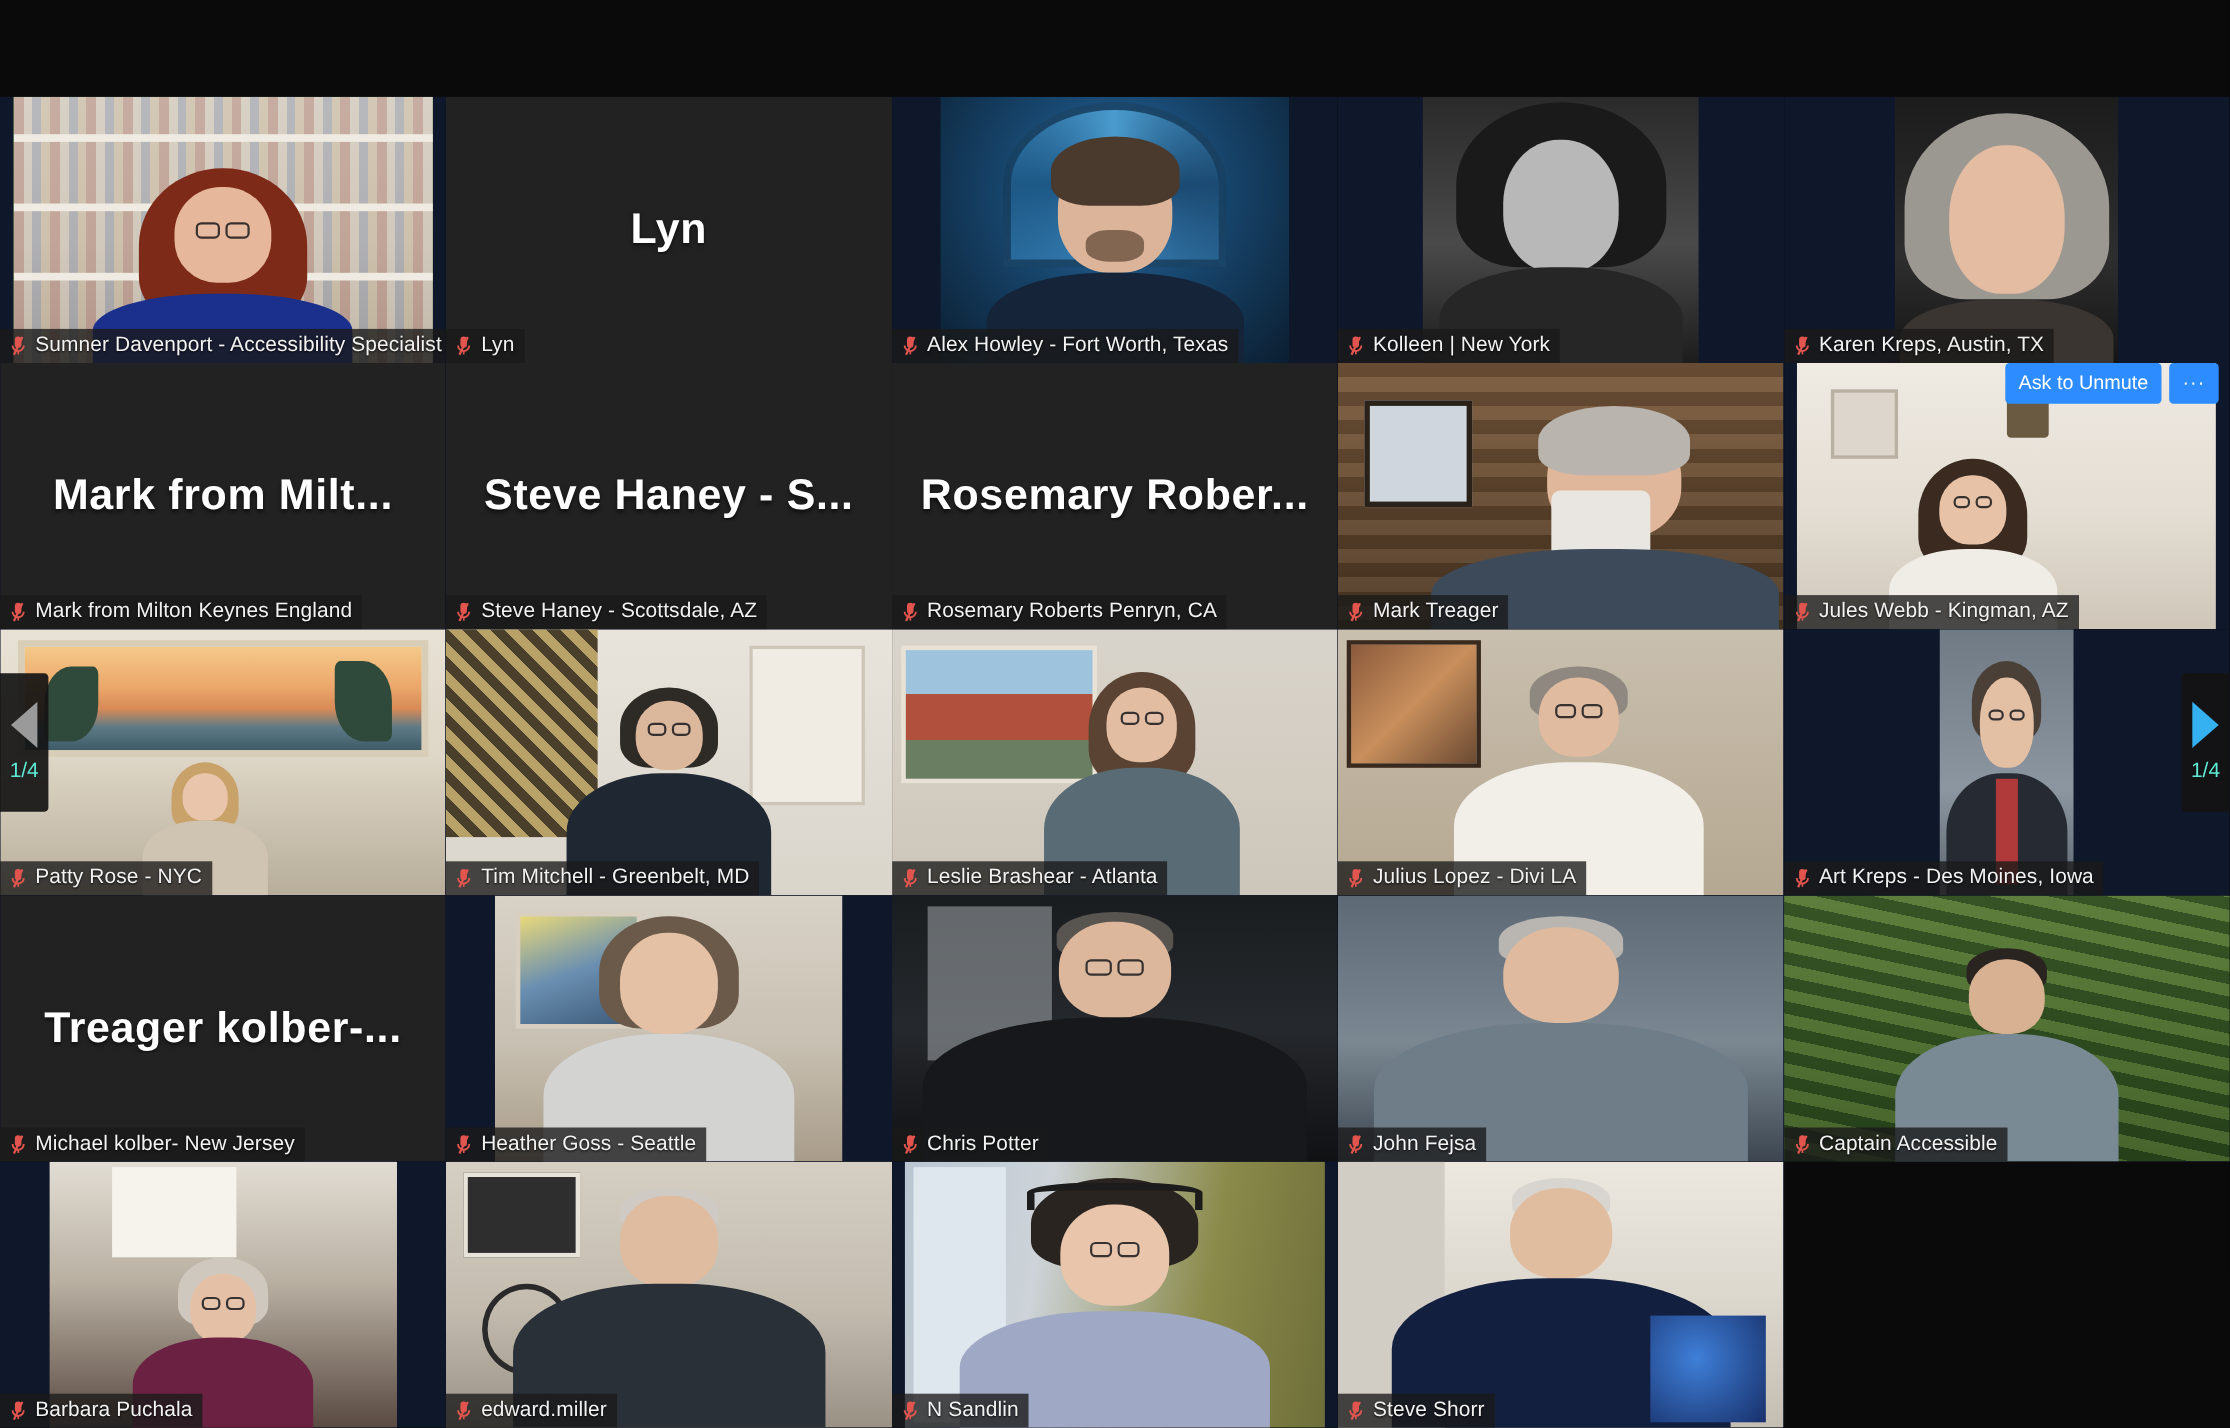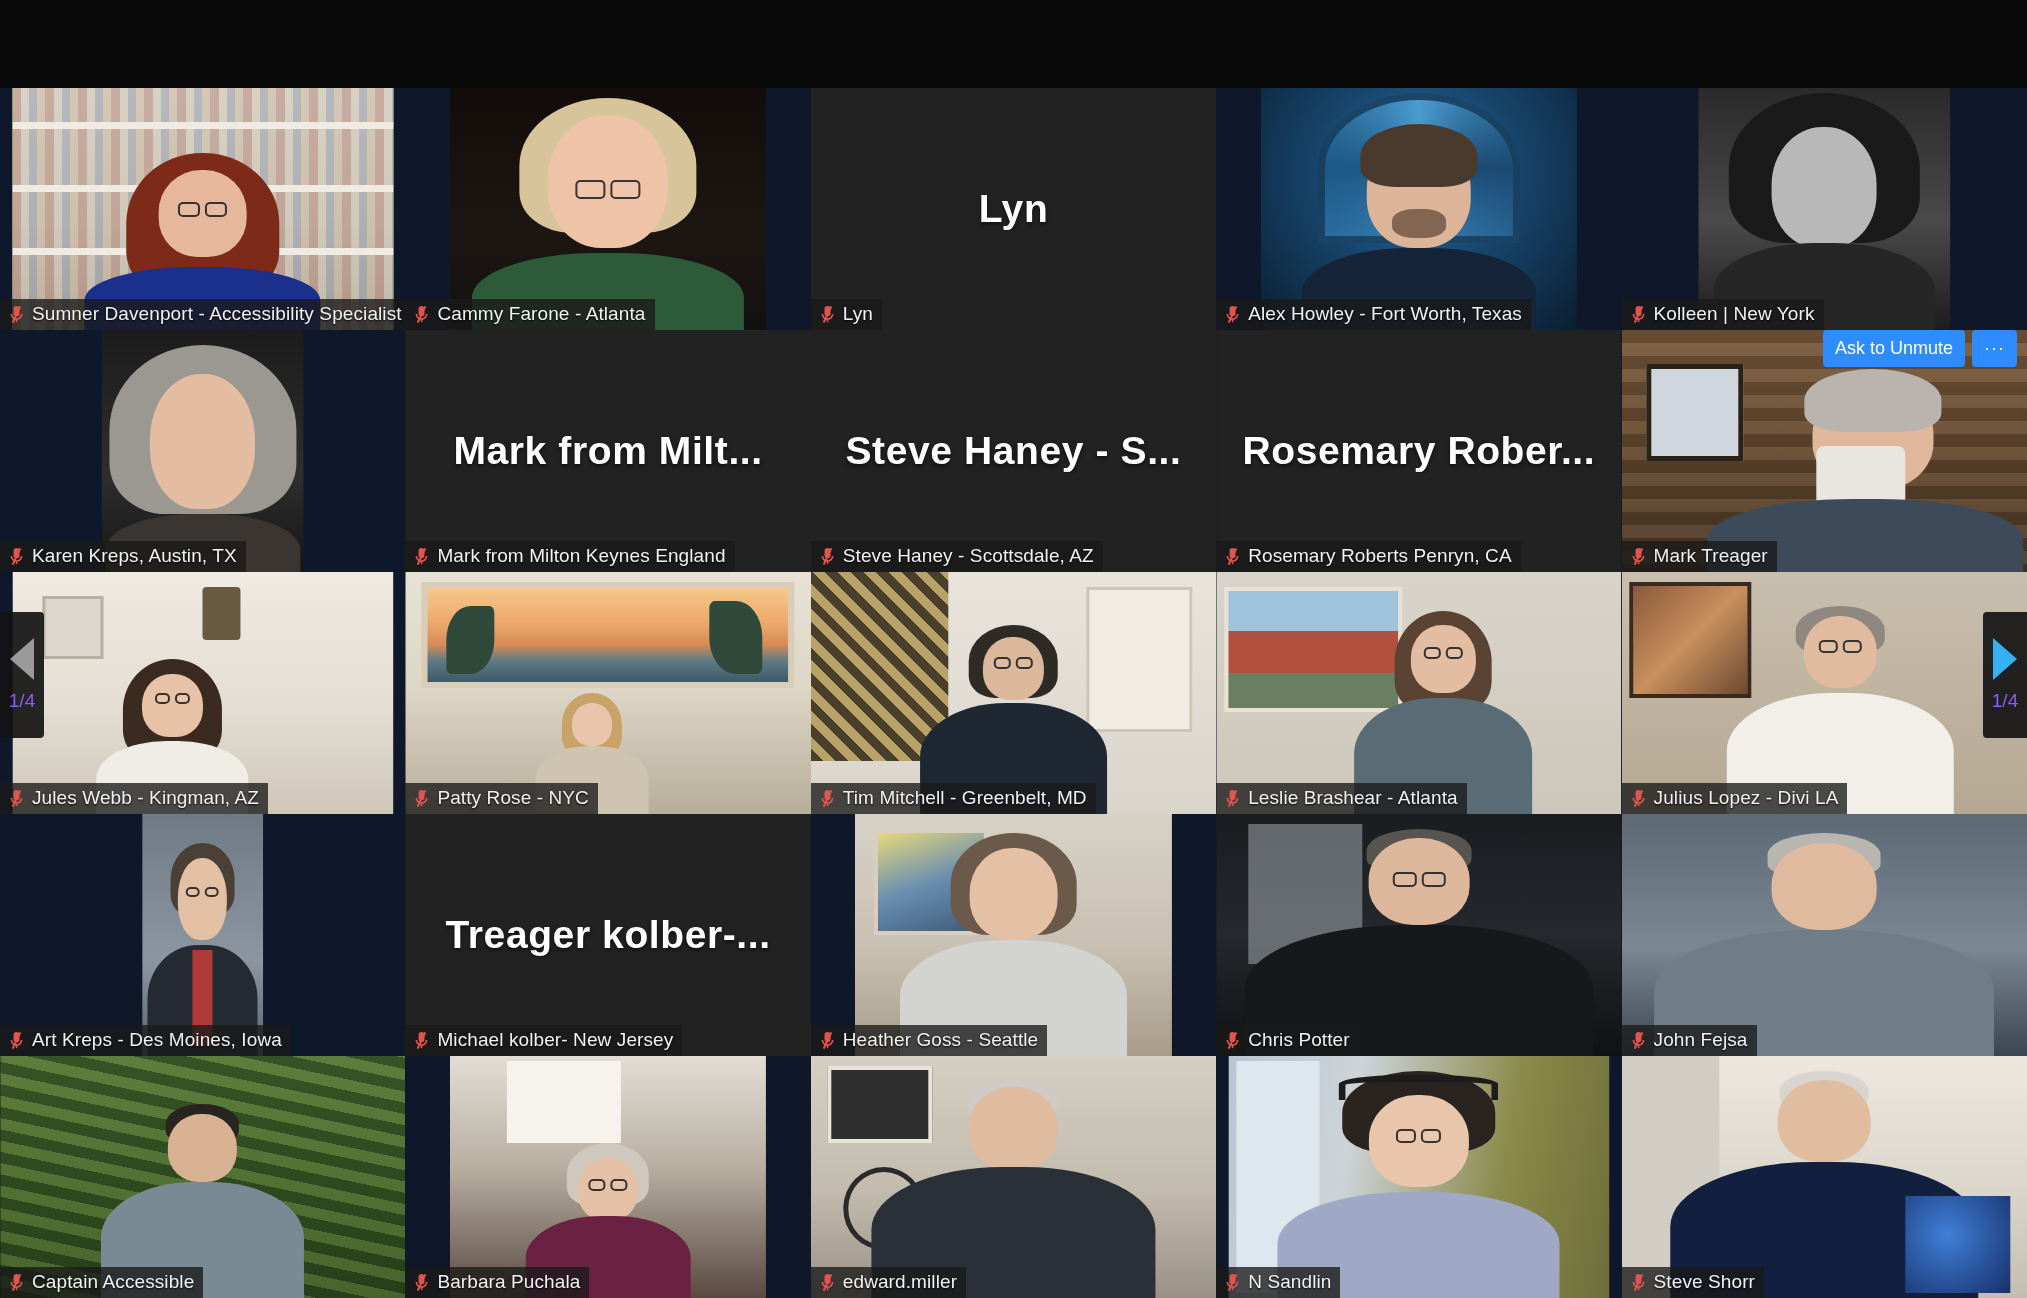--- a/index.html
+++ b/index.html
@@ -122,21 +122,21 @@
     justify-content: center;
     gap: 10px;
     z-index: 45;
     cursor: pointer;
   }
   #pager-left  { left: 0;  border-radius: 0 4px 4px 0; }
   #pager-right { right: 0; border-radius: 4px 0 0 4px; }
   .arrow { width: 0; height: 0; }
   .arrow.left  { border-top: 21px solid transparent; border-bottom: 21px solid transparent; border-right: 24px solid #9a9a9a; }
   .arrow.right { border-top: 21px solid transparent; border-bottom: 21px solid transparent; border-left: 24px solid #35b0f0; }
-  .pgnum { color: #8b5cf6; font-size: 19px; }
+  .pgnum { color: #5eead4; font-size: 19px; }
 
   
   .scene { position: absolute; inset: 0; }
   .head { position: absolute; left: 50%; transform: translateX(-50%); border-radius: 48% 48% 44% 44%; }
   .torso { position: absolute; left: 50%; transform: translateX(-50%); border-radius: 46% 46% 0 0; }
   .hair { position: absolute; left: 50%; transform: translateX(-50%); border-radius: 50% 50% 30% 30%; }
   .glasses { position:absolute; left:50%; transform:translateX(-50%); display:flex; gap:5px; align-items:center; }
   .lens { width: 22px; height: 15px; border: 2px solid rgba(25,25,28,.85); border-radius: 5px; background: rgba(255,255,255,.06); }
 </style>
 </head>
@@ -168,42 +168,20 @@
         <svg class="mic" viewBox="0 0 20 24">
           <rect x="6.5" y="2" width="7" height="12" rx="3.5" fill="#e2554e"></rect>
           <path d="M4 11.5a6 6 0 0 0 12 0" stroke="#e2554e" stroke-width="2" fill="none"></path>
           <rect x="9.2" y="17" width="1.8" height="4" fill="#e2554e"></rect>
           <line x1="14.5" y1="2.5" x2="5.5" y2="21.5" stroke="#e2554e" stroke-width="2.4"></line>
         </svg>
         <span class="nm">Sumner Davenport - Accessibility Specialist ((she/her))</span>
       </div>
     </div>
 
-    <div class="tile">
-      <div class="pic w78">
-        <div class="scene" style="background:linear-gradient(180deg,#120d0a 0%,#1d1713 60%,#121010 100%)">
-          <div class="hair" style="top:4%;width:56%;height:56%;background:#d8c49a"></div>
-          <div class="head" style="top:11%;width:38%;height:55%;background:#efc3a8"></div>
-          <div class="glasses" style="top:38%">
-              <div class="lens" style="width:30px;height:19px"></div>
-              <div class="lens" style="width:30px;height:19px"></div>
-            </div>
-          <div class="torso" style="top:68%;width:86%;height:40%;background:#2d5b3a"></div>
-        </div>
-      </div>
-      <div class="nametag">
-        <svg class="mic" viewBox="0 0 20 24">
-          <rect x="6.5" y="2" width="7" height="12" rx="3.5" fill="#e2554e"></rect>
-          <path d="M4 11.5a6 6 0 0 0 12 0" stroke="#e2554e" stroke-width="2" fill="none"></path>
-          <rect x="9.2" y="17" width="1.8" height="4" fill="#e2554e"></rect>
-          <line x1="14.5" y1="2.5" x2="5.5" y2="21.5" stroke="#e2554e" stroke-width="2.4"></line>
-        </svg>
-        <span class="nm">Cammy Farone - Atlanta</span>
-      </div>
-    </div>
 
     <div class="tile">
       <div class="pic full novid">
         <div class="bigname">Lyn</div>
       </div>
       <div class="nametag">
         <svg class="mic" viewBox="0 0 20 24">
           <rect x="6.5" y="2" width="7" height="12" rx="3.5" fill="#e2554e"></rect>
           <path d="M4 11.5a6 6 0 0 0 12 0" stroke="#e2554e" stroke-width="2" fill="none"></path>
           <rect x="9.2" y="17" width="1.8" height="4" fill="#e2554e"></rect>

